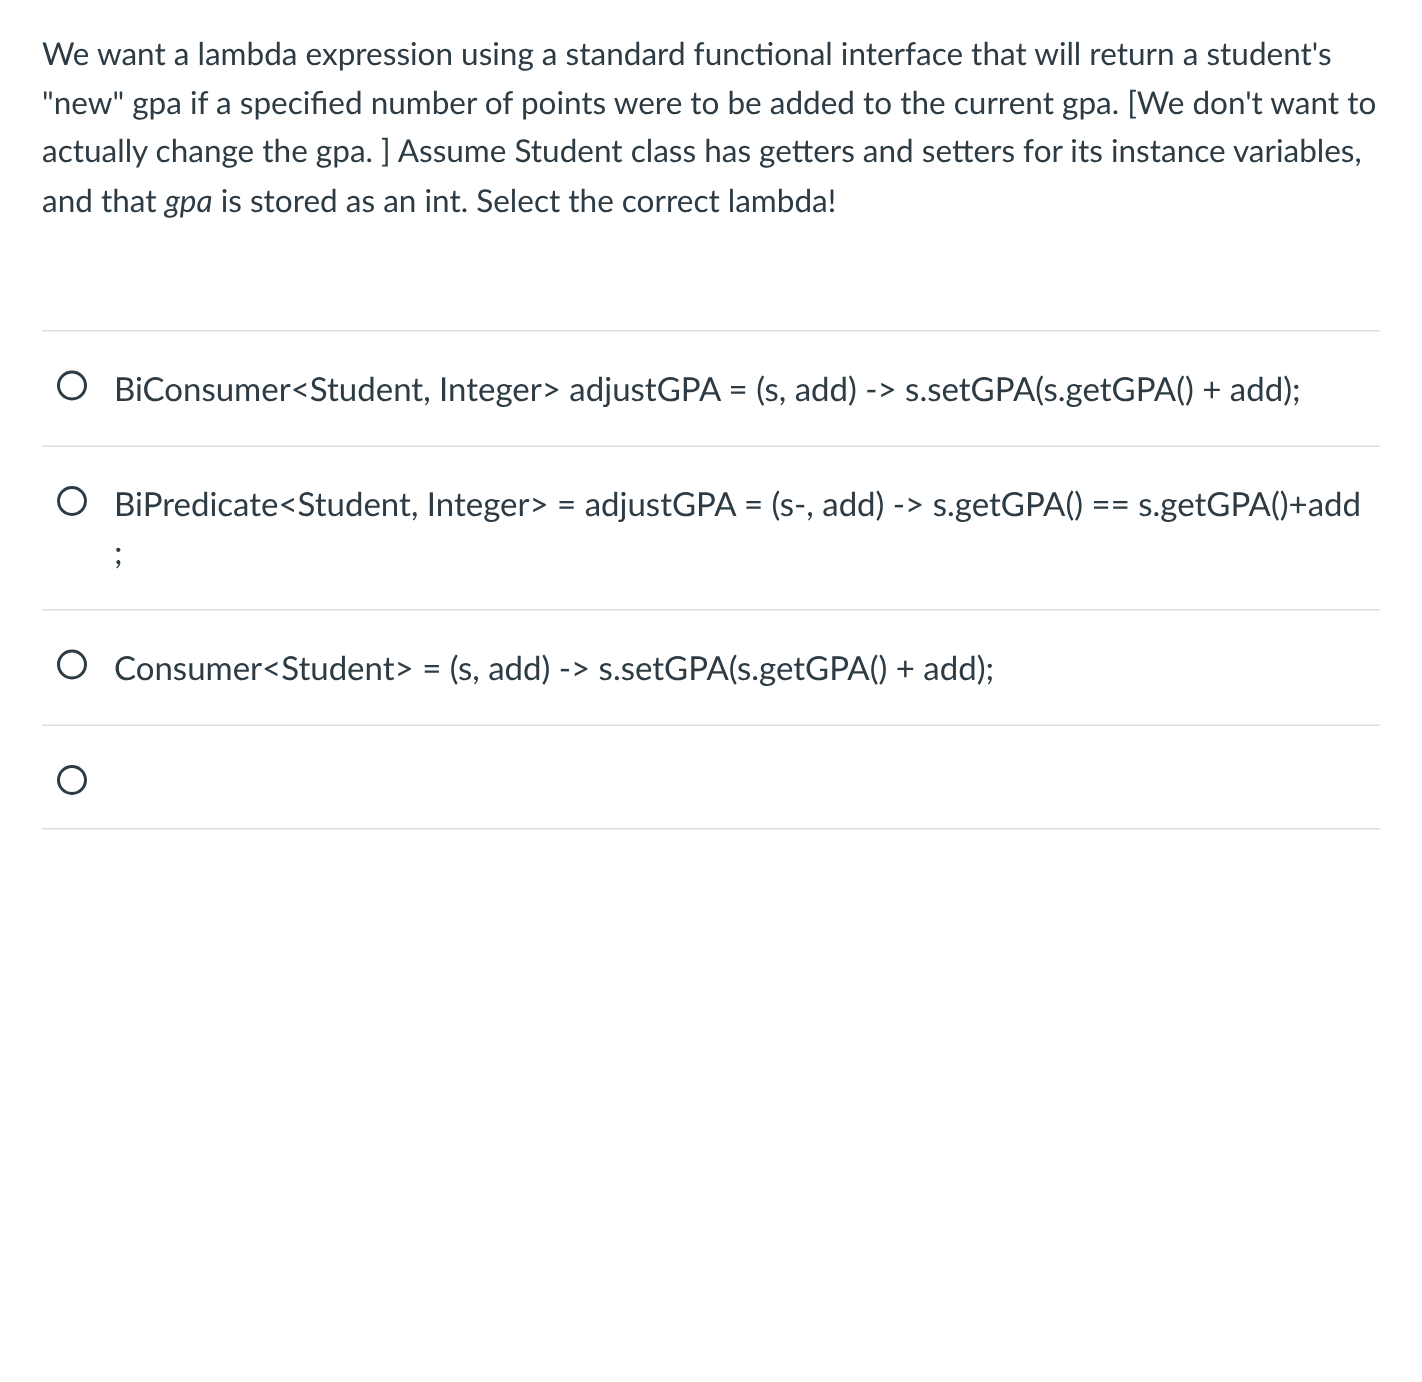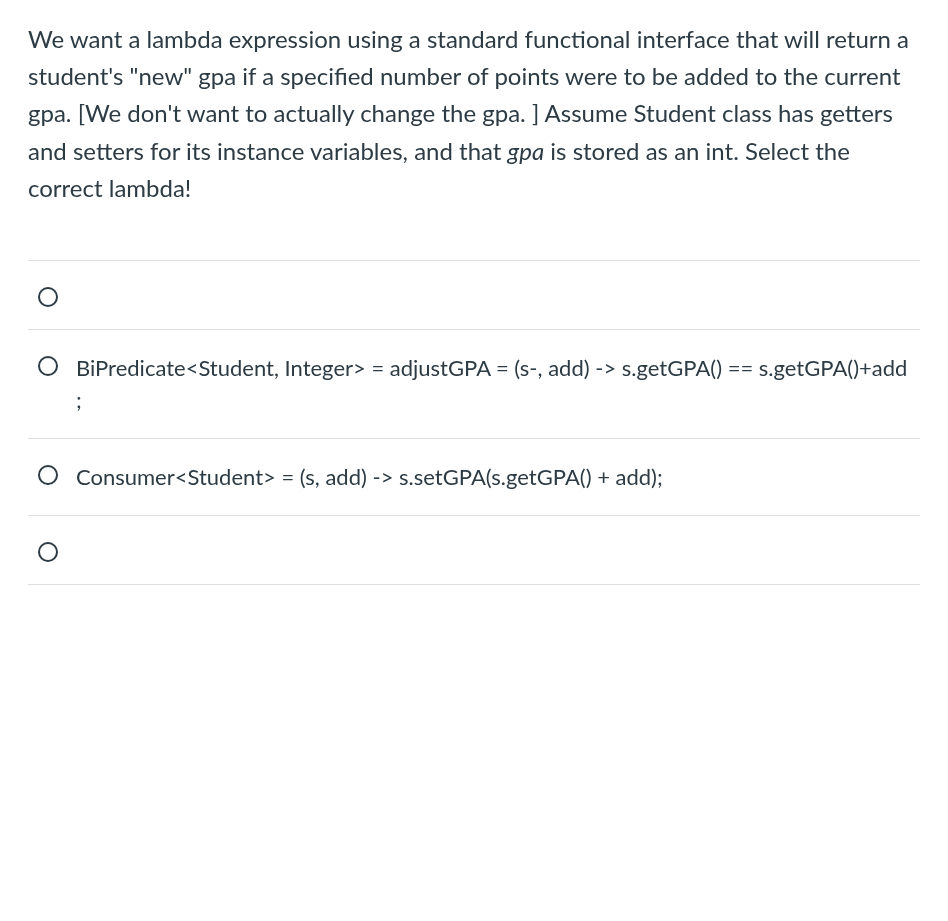--- a/index.html
+++ b/index.html
@@ -8,24 +8,24 @@
       box-sizing: border-box;
     }
     body {
       font-family: -apple-system, BlinkMacSystemFont, "Segoe UI", "Lato", sans-serif;
       background: #ffffff;
       width: 948px;
       padding: 20px 28px 28px 28px;
       color: #2d3b45;
     }
     .question-prompt {
-      font-size: 24px;
+      font-size: 21px;
       line-height: 1.55;
       color: #2d3b45;
-      margin-bottom: 54px;
+      margin-bottom: 70px;
     }
     .italic {
       font-style: italic;
     }
     .options {
       border-top: 1px solid #ddd;
     }
     .option-row {
       display: flex;
       align-items: flex-start;
@@ -59,20 +59,21 @@
   <span>We want a lambda expression using a standard functional interface that will return a student's "new"  gpa if a specified number of points were to be added to the current gpa.  [We don't want to actually change the gpa. ]  Assume Student class has getters and setters for its instance variables, and that </span><span class="italic">gpa</span><span> is stored as an int.  Select the correct lambda!</span>
 </div>
 
 <div class="options">
 
 
   <div class="option-row">
     <div class="radio-wrap">
       <span class="radio"></span>
     </div>
+    <div class="option-text">BiConsumer&lt;Student, Integer&gt; adjustGPA = (s, add) -&gt; s.setGPA(s.getGPA() + add);</div>
   </div>
 
   <div class="option-row">
     <div class="radio-wrap">
       <span class="radio"></span>
     </div>
     <div class="option-text">BiPredicate&lt;Student, Integer&gt; =  adjustGPA = (s-, add) -&gt; s.getGPA()  ==  s.getGPA()+add ;</div>
   </div>
 
   <div class="option-row">

